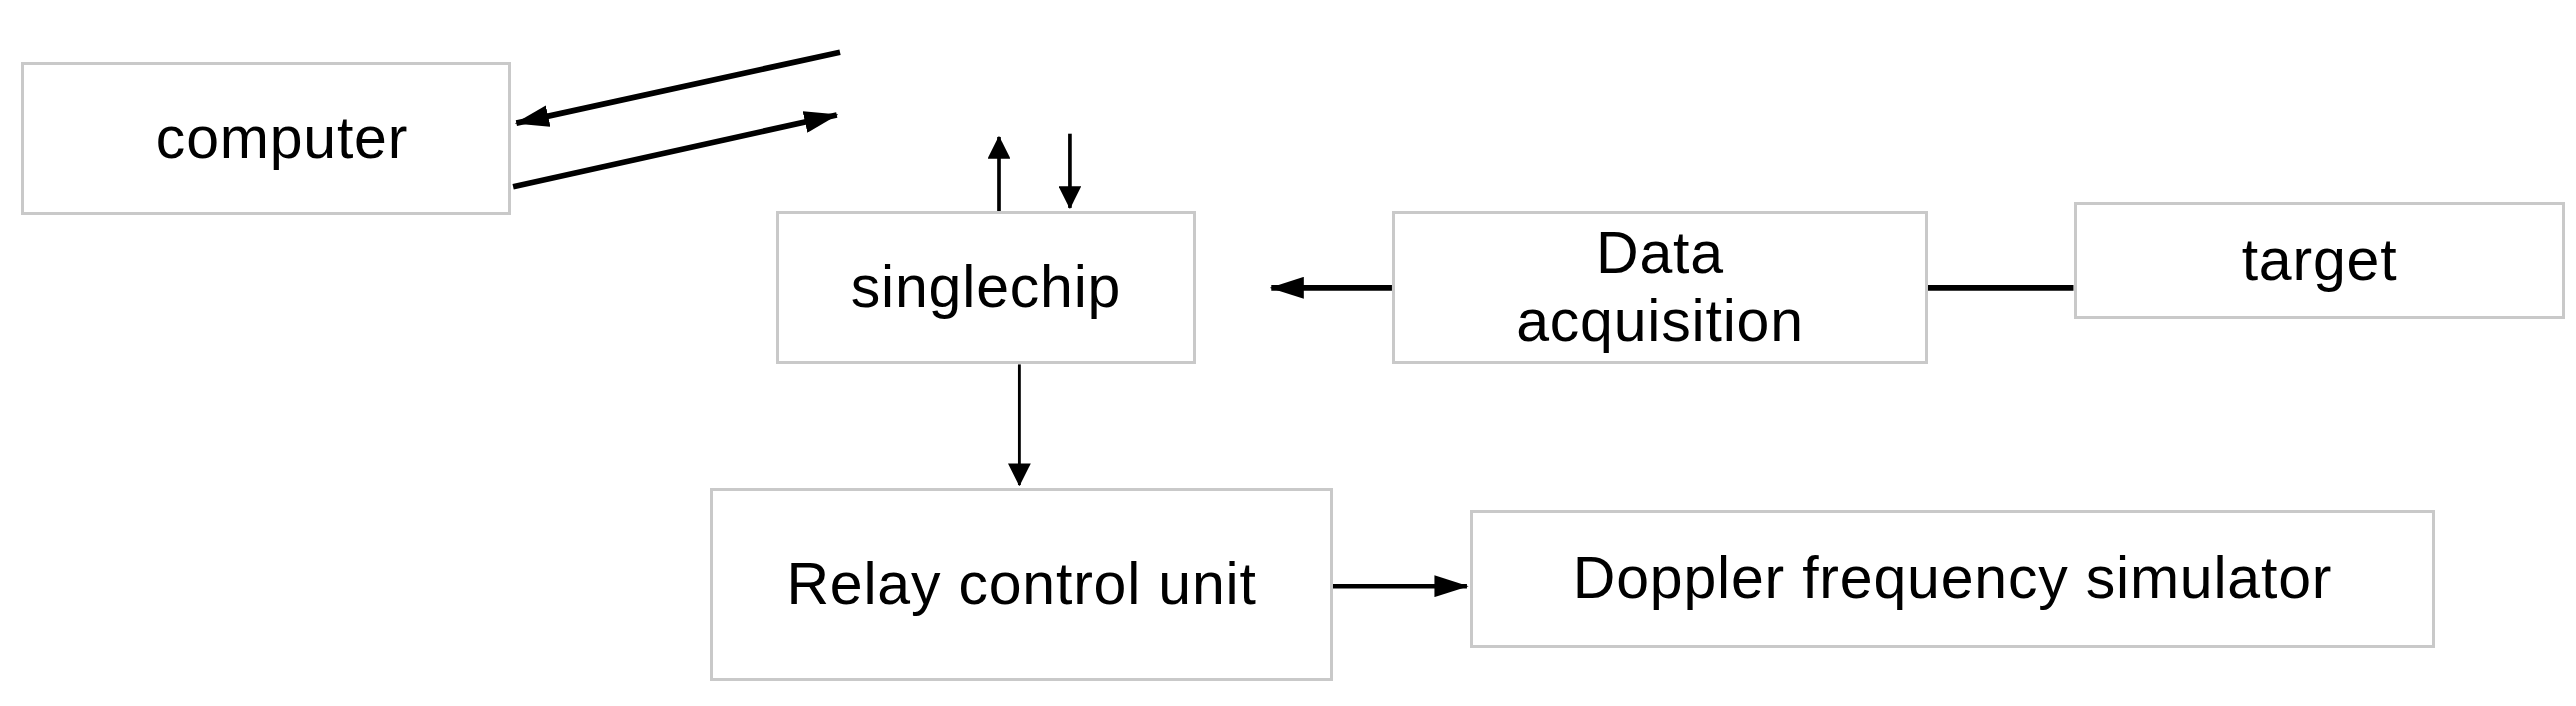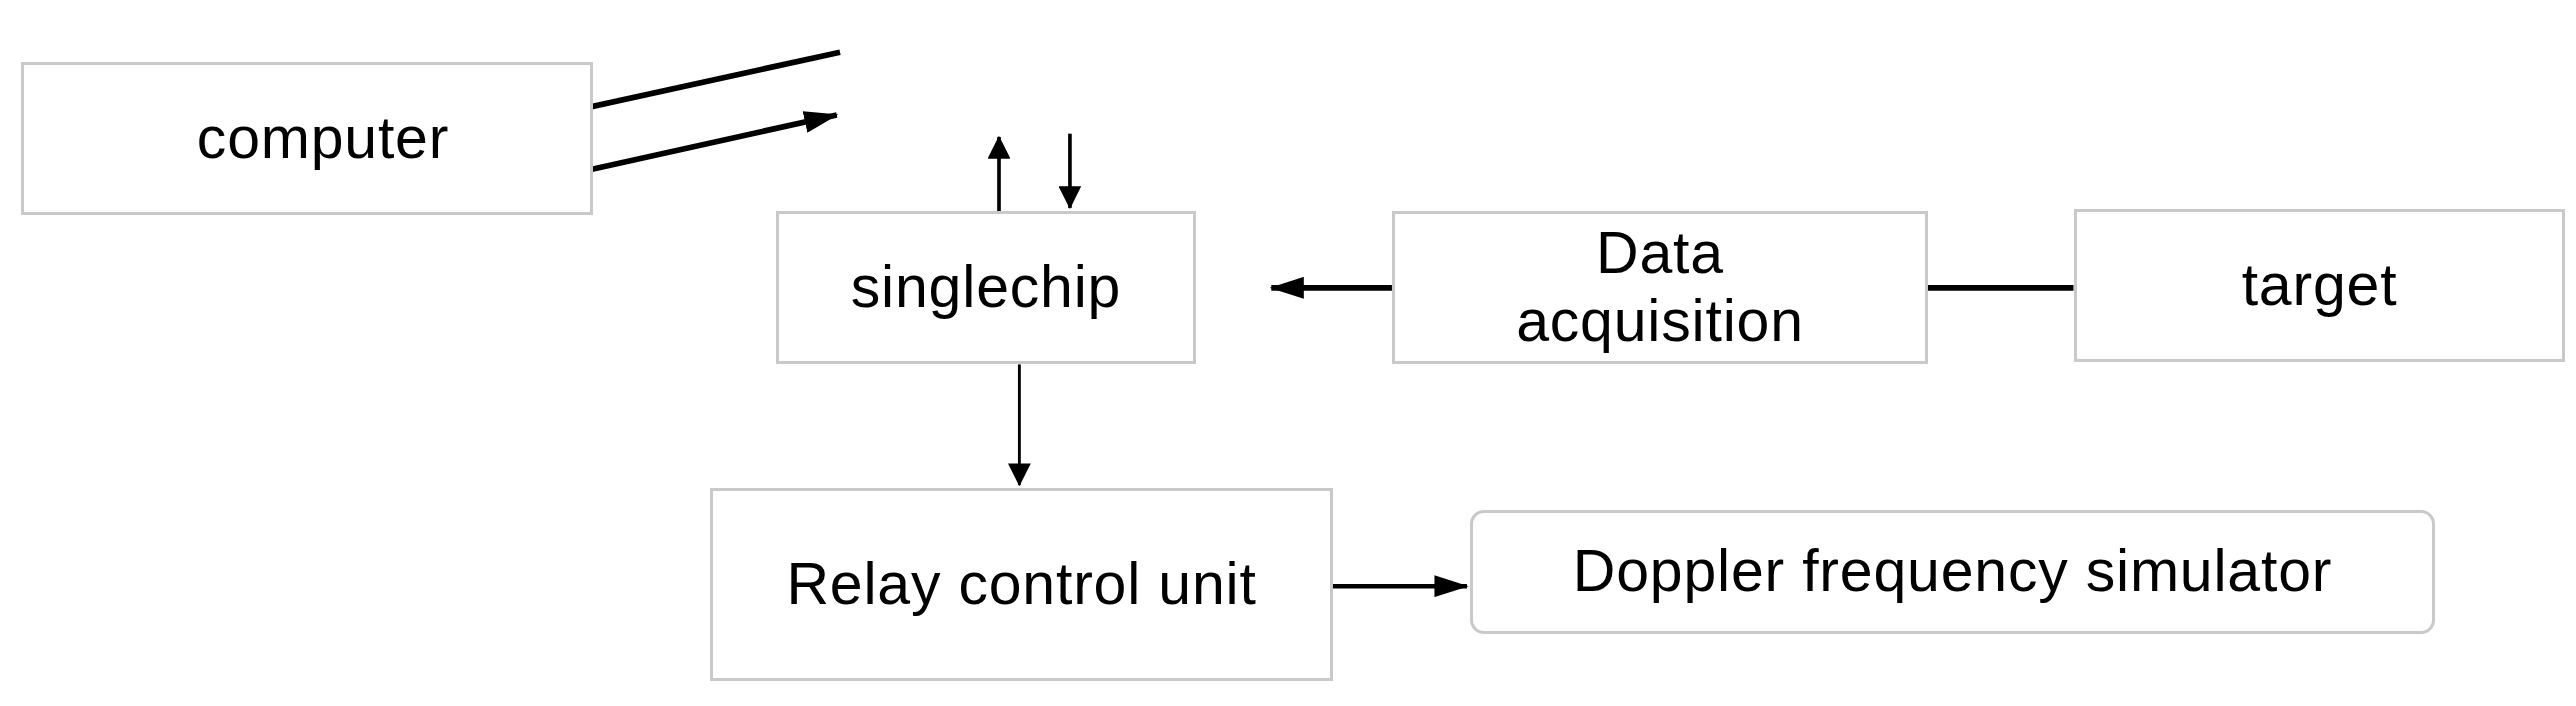--- a/index.html
+++ b/index.html
@@ -32,27 +32,27 @@
     display: flex;
     flex-direction: column;
     align-items: center;
     justify-content: center;
     text-align: center;
     font-size: 59px;
     line-height: 1.15;
     letter-spacing: 0.8px;
     white-space: nowrap;
   }
-  #node-computer            { left: 21px;   top: 62px;  width: 572px;  height: 153px; padding-left: 32px; }
+  #node-computer            { left: 21px;   top: 62px;  width: 490px;  height: 153px; padding-left: 32px; }
   #node-wifi                { left: 838px; top: 19.6px;  width: 365px;  height: 114px; }
   #node-singlechip          { left: 776px;  top: 211px; width: 420px;  height: 153px; }
   #node-data-acquisition    { left: 1392px; top: 211px; width: 536px;  height: 153px; }
-  #node-target              { left: 2074px; top: 209px; width: 491px;  height: 153px; }
+  #node-target              { left: 2074px; top: 202px; width: 491px;  height: 117px; }
   #node-relay-control-unit  { left: 710px;  top: 488px; width: 623px;  height: 193px; text-align: center; }
-  #node-doppler-simulator   { left: 1470px; top: 510px; width: 965px; height: 124px; border-radius: 14px; }
+  #node-doppler-simulator   { left: 1470px; top: 510px; width: 965px; height: 138px; }
   .edge-line { stroke: #000000; fill: none; }
 </style>
 </head>
 <body>
 
 <div class="canvas">
 
   <svg class="edges" width="2576" height="706" viewBox="0 0 3159 866" xmlns="http://www.w3.org/2000/svg">
     <defs>
       <marker id="ah-big" viewBox="0 0 10 6.4" refX="9.5" refY="3.2" markerWidth="42" markerHeight="27" markerUnits="userSpaceOnUse" orient="auto">

